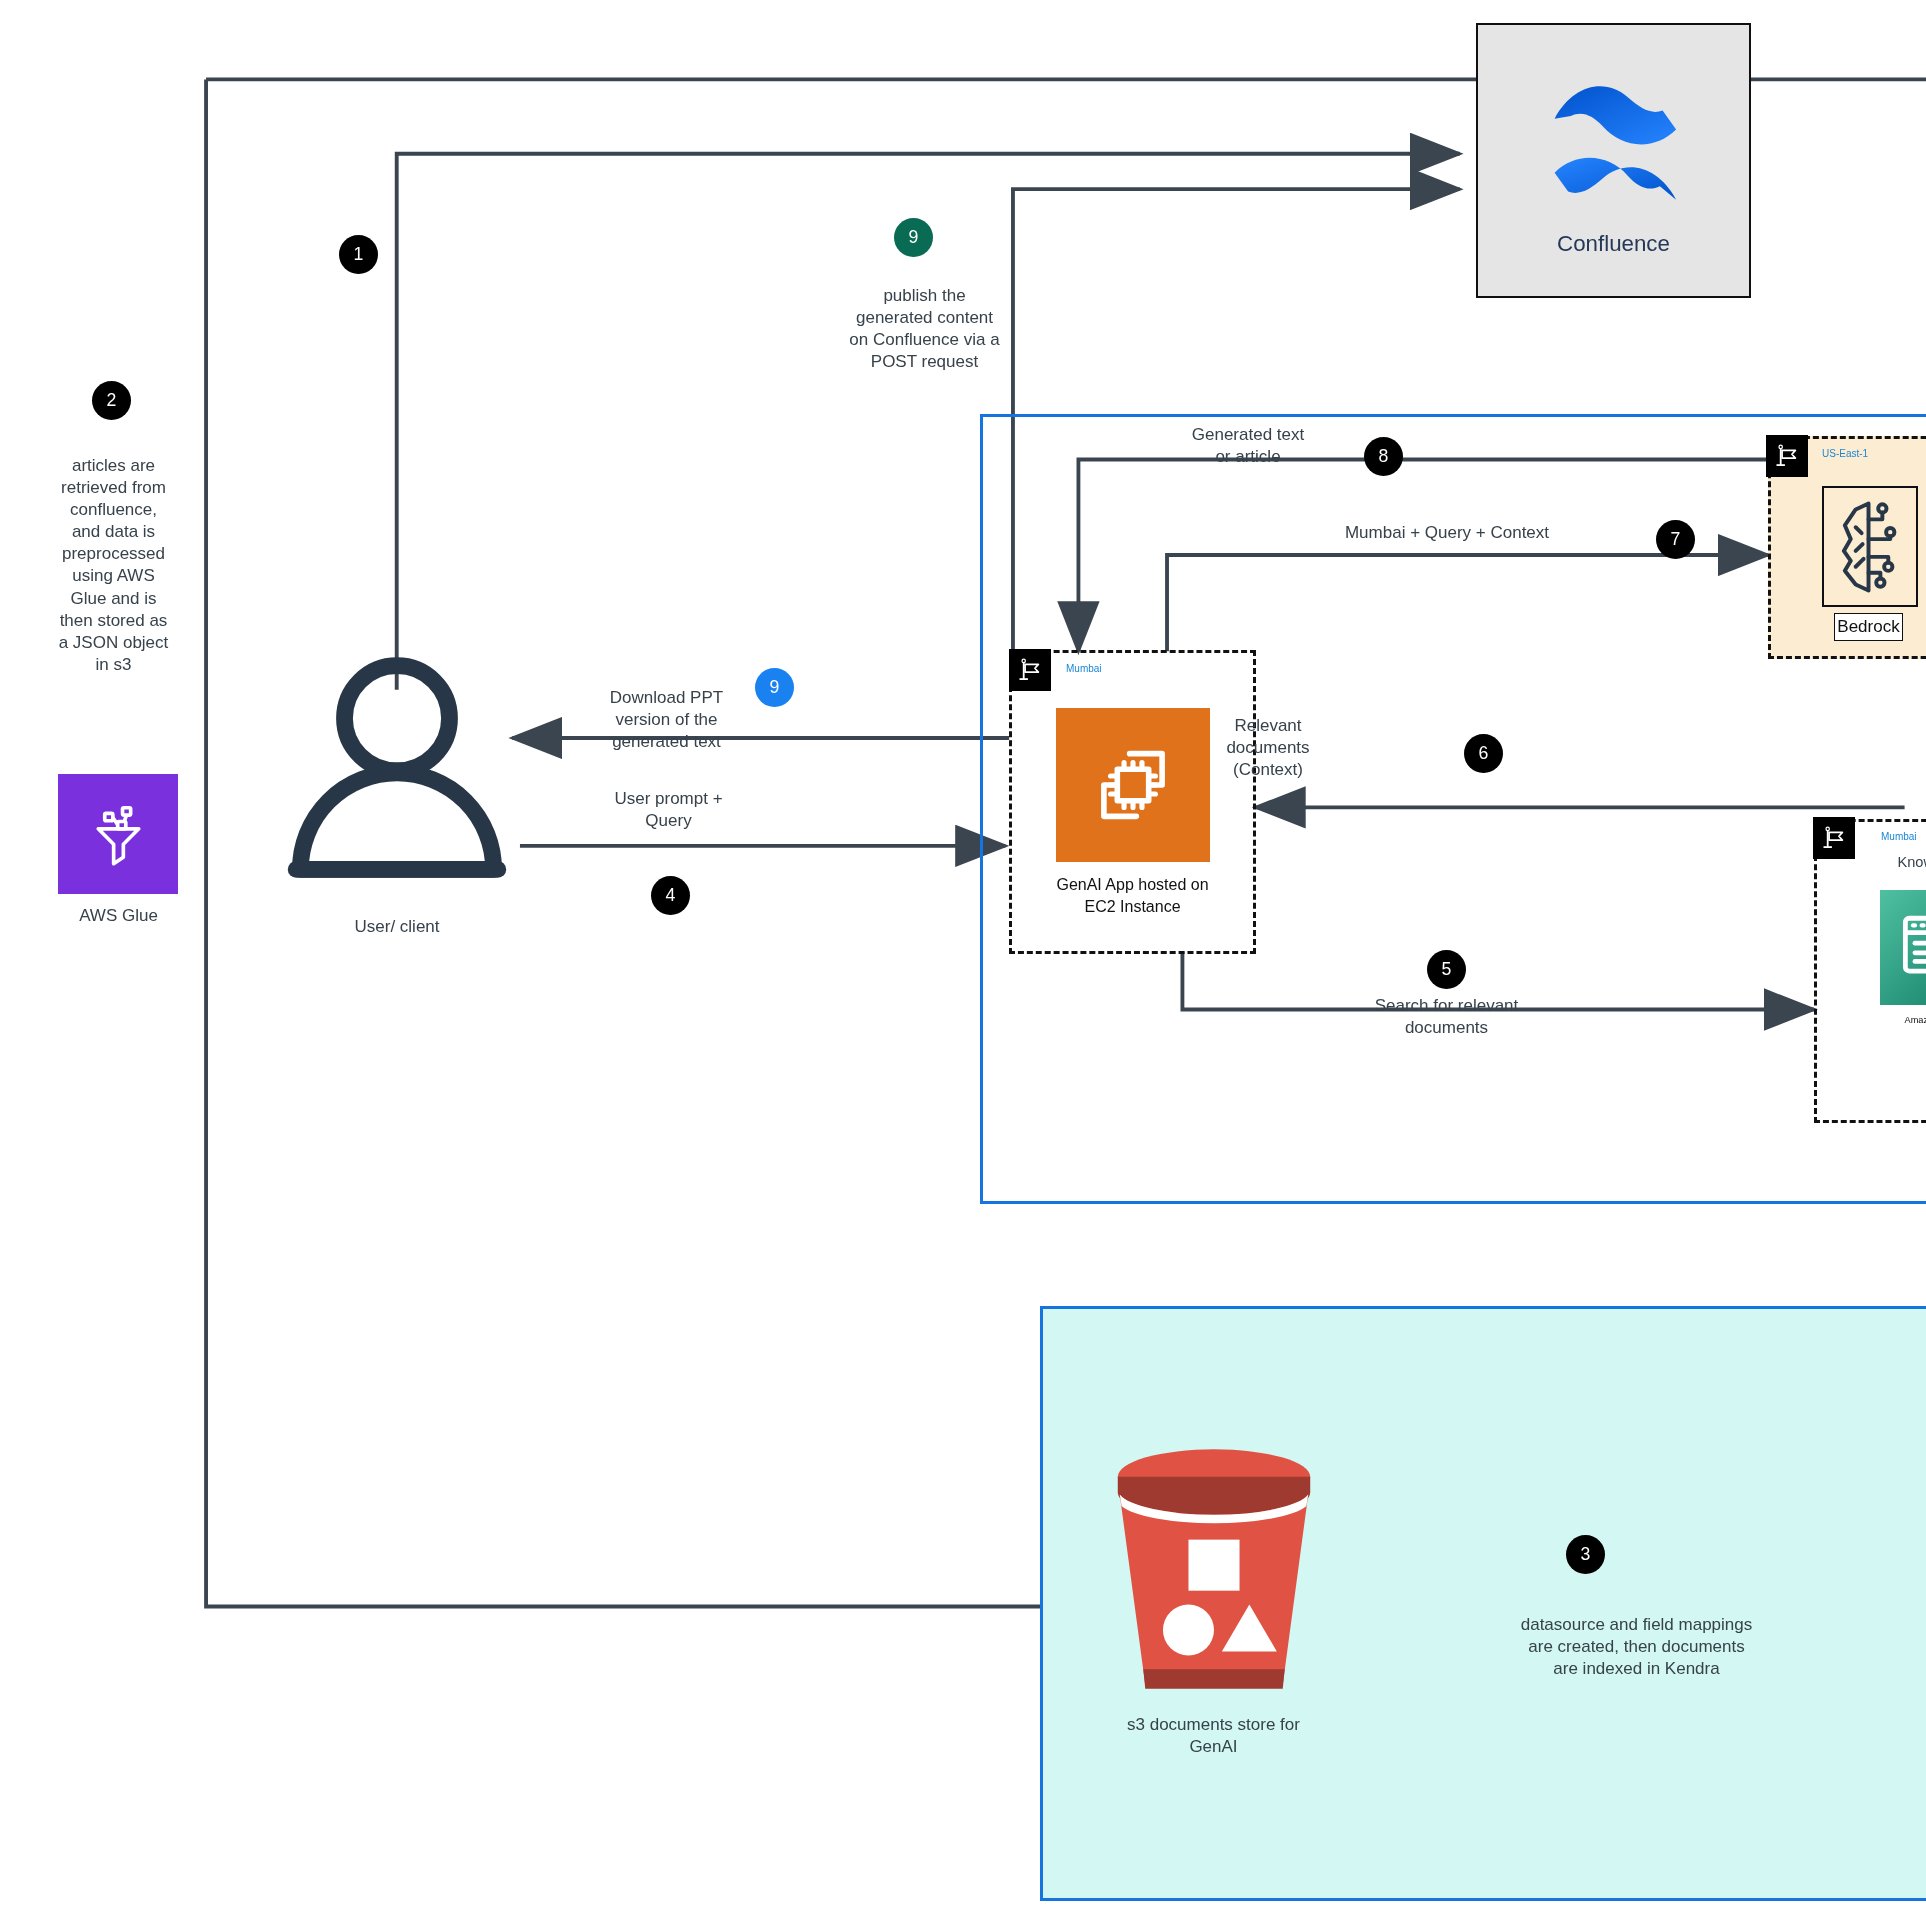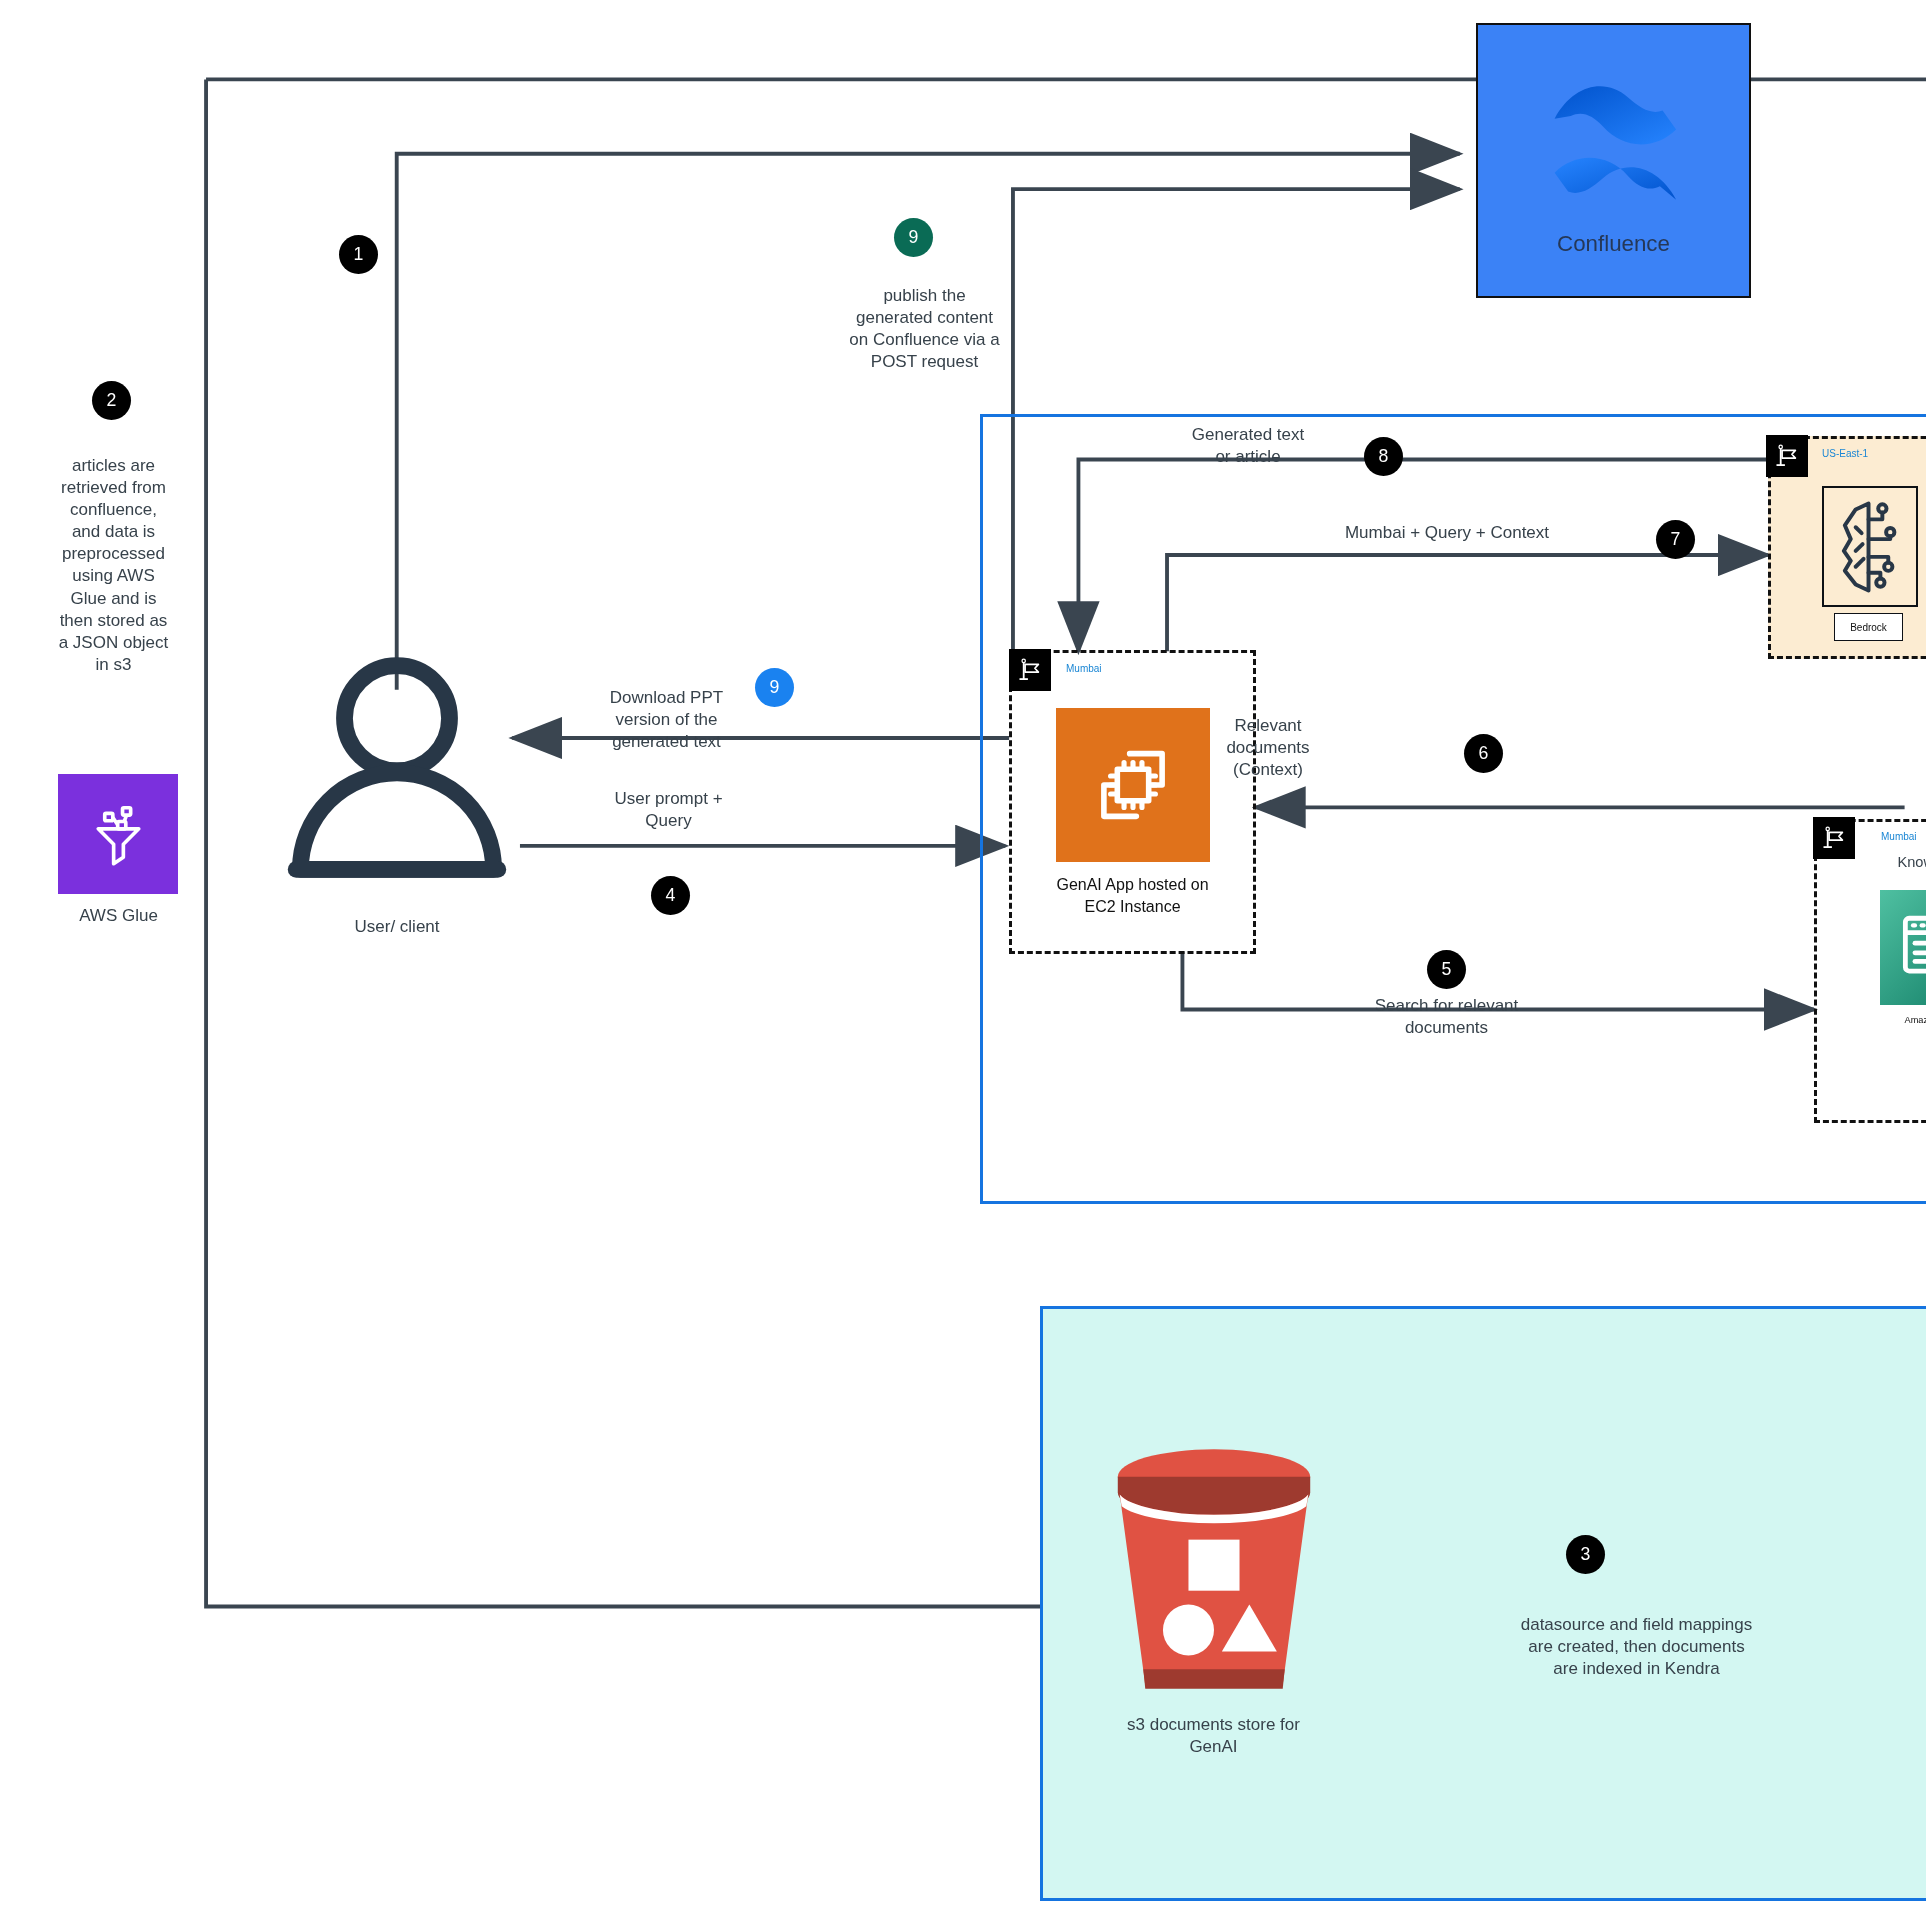--- a/index.html
+++ b/index.html
@@ -54,21 +54,21 @@
   }
   .tealbox{
     position:absolute;
     border:3.5px solid #1574e0;
     box-sizing:border-box;
     background:#d3f7f2;
   }
   .conf-card{
     position:absolute;
     border:2.3px solid #101010;
-    background:#3b82f6;
+    background:#e5e5e5;
     box-sizing:border-box;
     display:flex;flex-direction:column;align-items:center;justify-content:center;
   }
   .dashed{
     position:absolute;
     border:3.1px dashed #111111;
     box-sizing:border-box;
   }
   .dashed.tint{background:#fcecd2;}
   .region-flag{
@@ -90,21 +90,21 @@
   }
   .tile.glue{background:#7b30dd;}
   .tile.ec2{background:#e0721b;}
   .tile.kendra{background:linear-gradient(135deg,#4fc0a1 0%,#0f7a63 100%);}
   .tile.bedrock{background:#fcecd2;border:2.7px solid #0d1116;}
   .bedrock-cap{
     position:absolute;
     border:1.9px solid #0d1116;
     background:#ffffff;
     display:flex;align-items:center;justify-content:center;
-    font-size:10px;color:#111;
+    font-size:17px;color:#111;
     box-sizing:border-box;
   }
 </style>
 </head>
 <body>
 
 <div id="canvas">
 
   <svg class="layer" viewBox="0 0 6413 4988" xmlns="http://www.w3.org/2000/svg">
     <defs>

